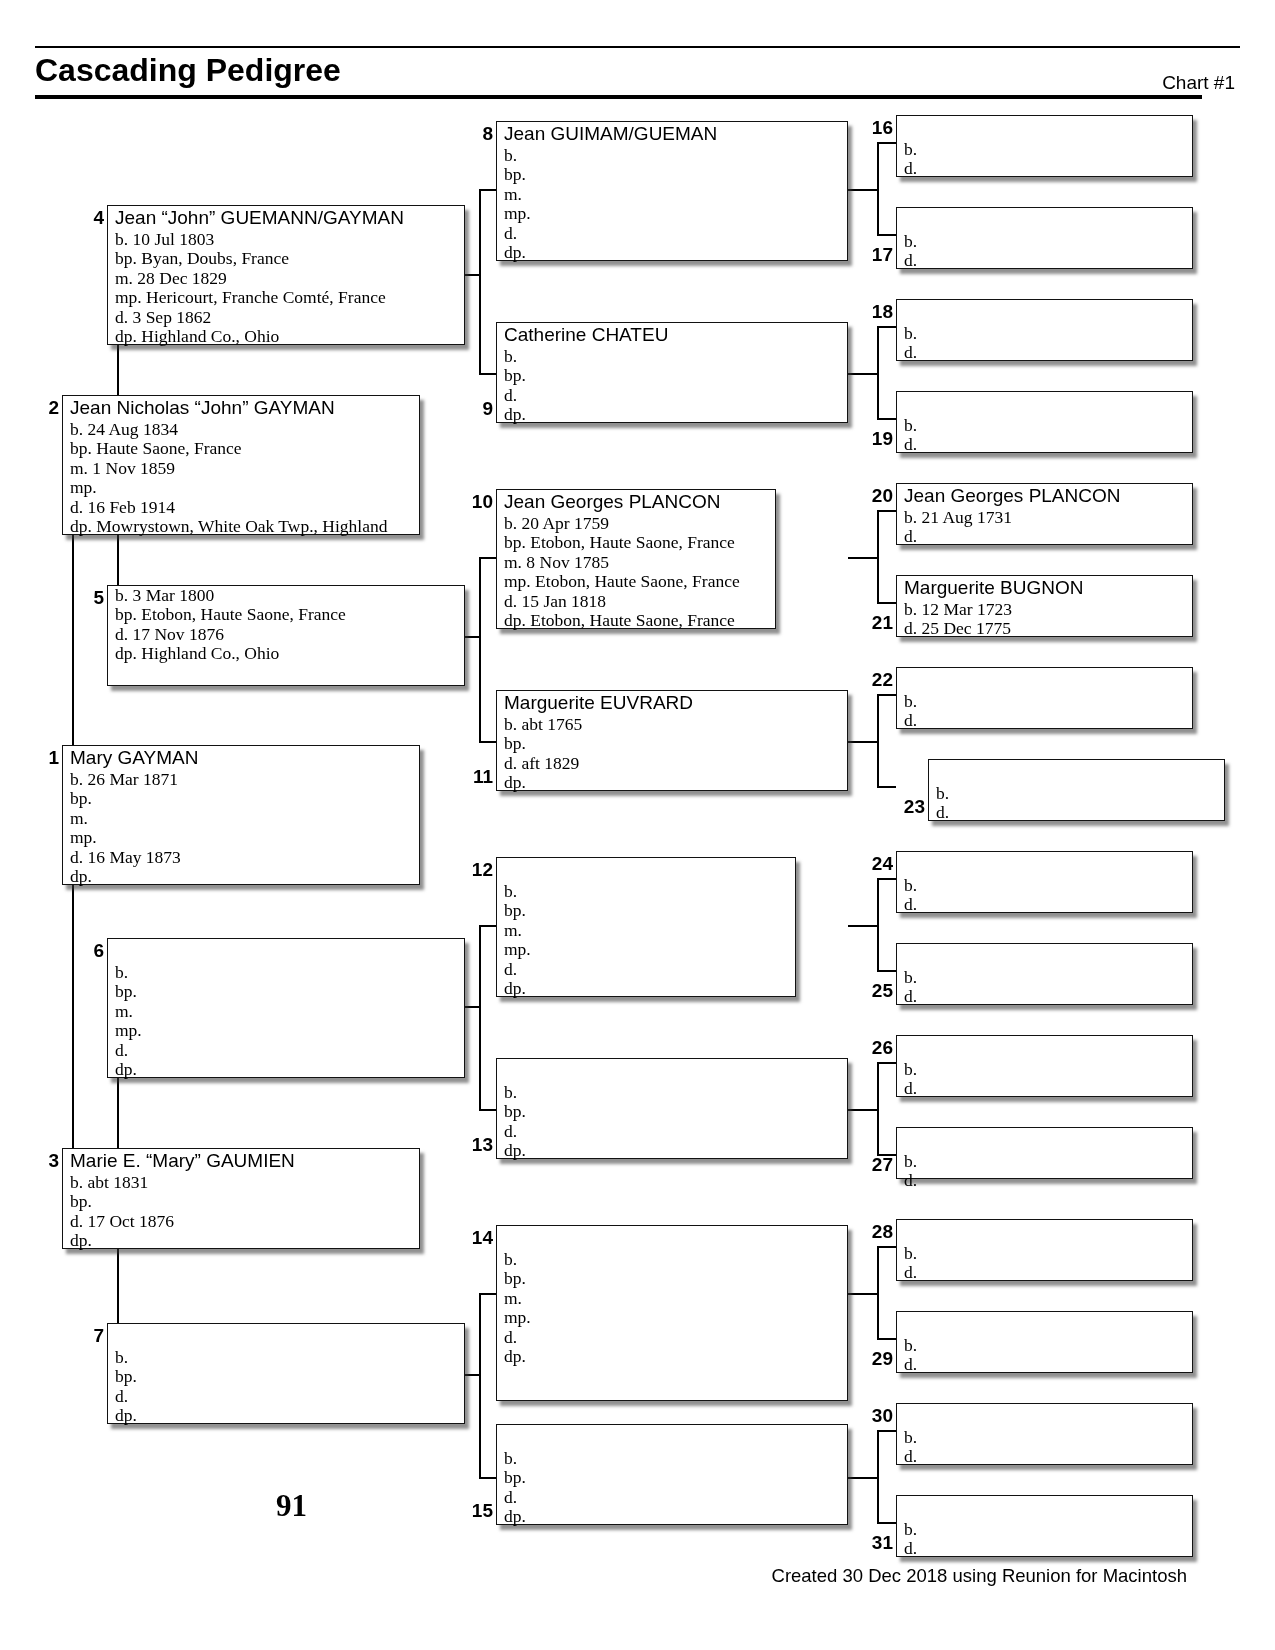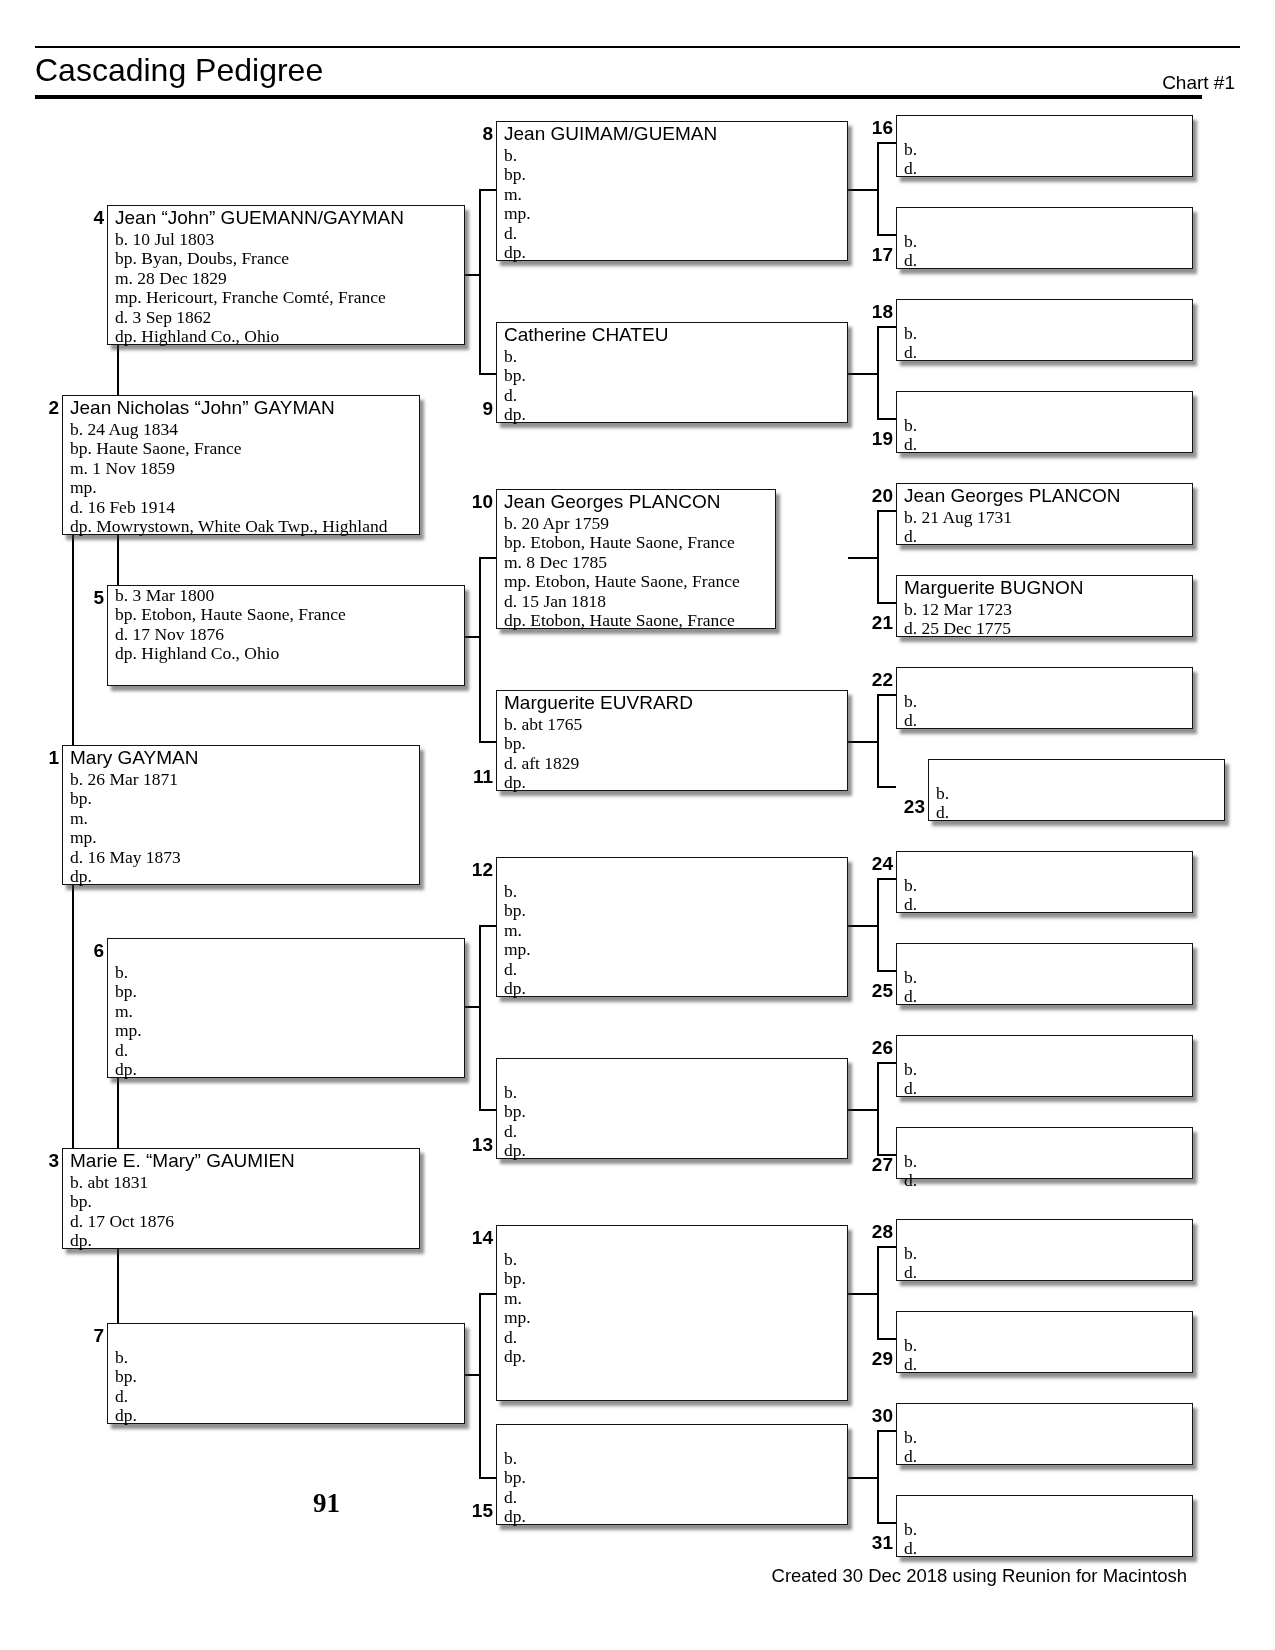--- a/index.html
+++ b/index.html
@@ -1,34 +1,34 @@
 <!DOCTYPE html>
 <html><head>
 <meta charset="utf-8">
 <style>
   html,body{margin:0;padding:0;background:#fff;}
   body{width:1275px;height:1650px;position:relative;font-family:"Liberation Sans",sans-serif;color:#000;}
   .page{position:absolute;left:0;top:0;width:1275px;height:1650px;background:#fff;overflow:hidden;}
   .topline{position:absolute;left:35px;top:46px;width:1205px;height:2px;background:#000;}
-  .title{position:absolute;left:35px;top:52px;font-size:32px;font-weight:normal;white-space:nowrap;}
+  .title{position:absolute;left:35px;top:52px;font-size:32px;font-weight:bold;white-space:nowrap;}
   .chartno{position:absolute;top:72px;left:1085px;width:150px;text-align:right;font-size:19px;}
   .rule{position:absolute;left:35px;top:95px;width:1167px;height:3.5px;background:#000;}
   .cline{position:absolute;background:#000;}
   .pbox{position:absolute;background:#fff;border:1.6px solid #121212;
         box-shadow:4px 5px 3px rgba(55,55,55,.55);box-sizing:border-box;}
   .pname{font-family:"Liberation Sans",sans-serif;font-size:19px;line-height:20px;
          padding:2px 4px 0 7px;min-height:22px;white-space:nowrap;overflow:hidden;}
   .frow{font-family:"Liberation Serif",serif;font-size:17.5px;line-height:19.4px;
         padding-left:7px;white-space:nowrap;overflow:hidden;}
   .num{position:absolute;right:100%;margin-right:4px;font-weight:bold;font-size:19px;
        width:40px;text-align:right;}
   .num-top{top:1px;}
   .num-bot{bottom:2px;padding-left:12px;}
-  .pagenum{position:absolute;left:276px;top:1488px;width:64px;text-align:right;
-           font-family:"Liberation Serif",serif;font-weight:bold;font-size:27px;}
+  .pagenum{position:absolute;left:276px;top:1488px;width:64px;text-align:left;
+           font-family:"Liberation Serif",serif;font-weight:bold;font-size:31px;}
   .footer{position:absolute;top:1565px;left:687px;width:500px;text-align:right;font-size:18.5px;}
 </style>
 </head>
 <body>
 
 <div class="page">
 
   <div class="topline"></div>
   <div class="title">Cascading Pedigree</div>
   <div class="chartno">Chart #1</div>
@@ -205,39 +205,39 @@
         <div class="frow">dp.</div>
       </div>
   </div>
 
   <div class="pbox" style="left:496px;top:489px;width:280px;height:140px">
     <div class="num num-top">10</div>
     <div class="pname">Jean Georges PLANCON</div>
     <div>
         <div class="frow">b. 20 Apr 1759</div>
         <div class="frow">bp. Etobon, Haute Saone, France</div>
-        <div class="frow">m. 8 Dec 1785</div>
+        <div class="frow">m. 8 Nov 1785</div>
         <div class="frow">mp. Etobon, Haute Saone, France</div>
         <div class="frow">d. 15 Jan 1818</div>
         <div class="frow">dp. Etobon, Haute Saone, France</div>
       </div>
   </div>
 
   <div class="pbox" style="left:496px;top:690px;width:352px;height:101px">
     <div class="num num-bot">11</div>
     <div class="pname">Marguerite EUVRARD</div>
     <div>
         <div class="frow">b. abt 1765</div>
         <div class="frow">bp.</div>
         <div class="frow">d. aft 1829</div>
         <div class="frow">dp.</div>
       </div>
   </div>
 
-  <div class="pbox" style="left:496px;top:857px;width:352px;height:140px">
+  <div class="pbox" style="left:496px;top:857px;width:300px;height:140px">
     <div class="num num-top">12</div>
     <div class="pname"></div>
     <div>
         <div class="frow">b.</div>
         <div class="frow">bp.</div>
         <div class="frow">m.</div>
         <div class="frow">mp.</div>
         <div class="frow">d.</div>
         <div class="frow">dp.</div>
       </div>

